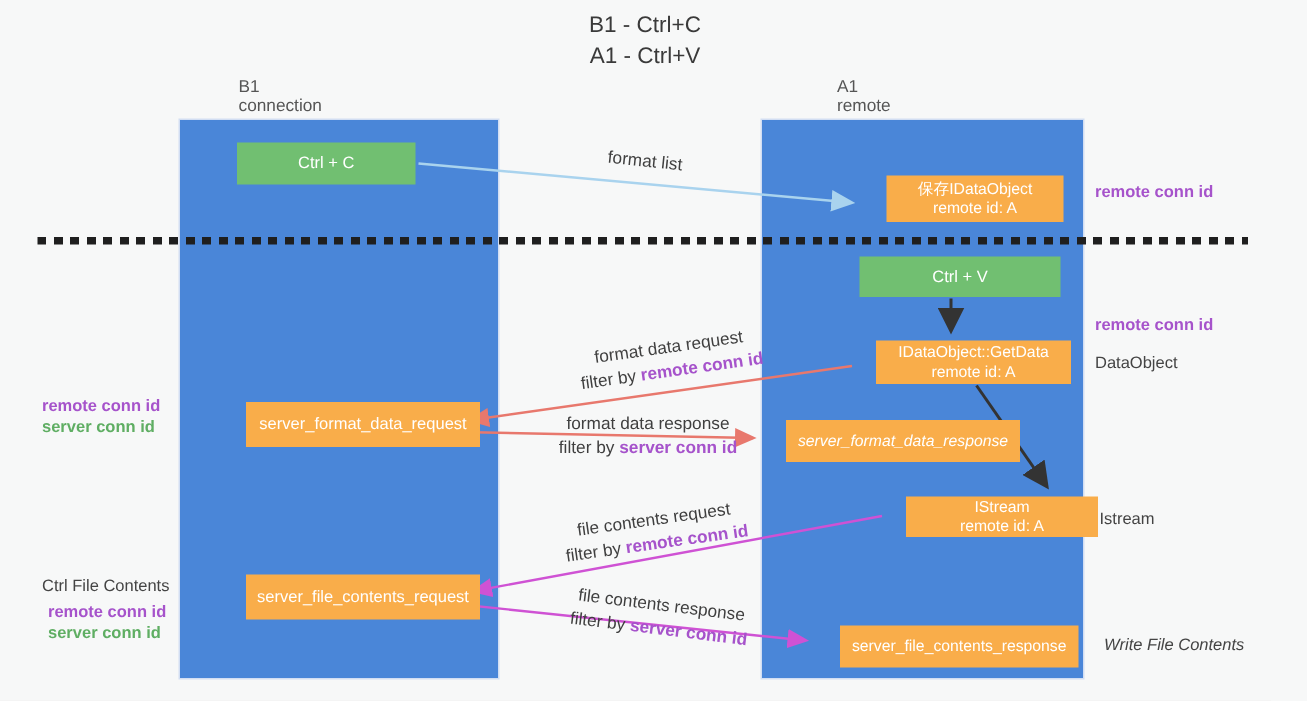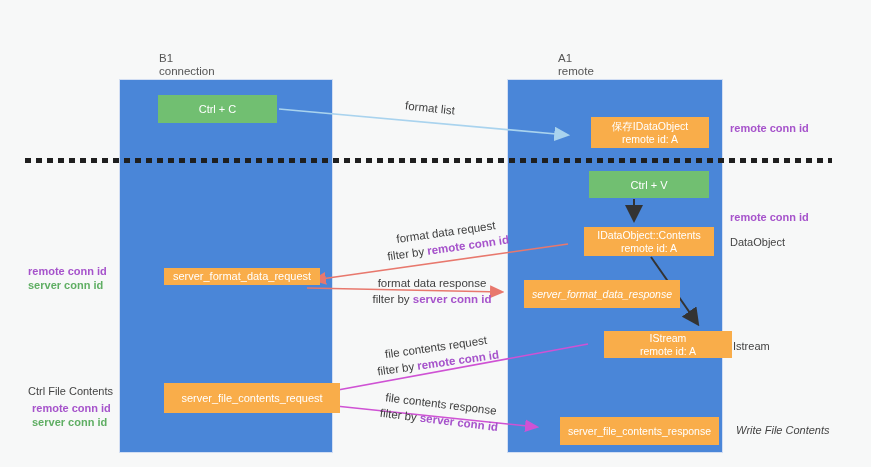--- a/index.html
+++ b/index.html
@@ -29,20 +29,24 @@
   .greentxt { color: #5fae63; font-weight: bold; }
   .side { font-size: 11px; line-height: 13.5px; white-space: nowrap; }
   .dark { color: #444; }
   svg.overlay { position: absolute; left: 0; top: 0; pointer-events: none; }
 </style>
 </head>
 <body>
 
 <div class="stage">
 
+  <div class="abs title-block">
+    <div>B1 - Ctrl+C</div>
+    <div>A1 - Ctrl+V</div>
+  </div>
 
   <div class="abs lane-header" style="left:219px; top:52px;">
     <div>B1</div>
     <div>connection</div>
   </div>
   <div class="abs lane-header" style="left:618px; top:52px;">
     <div>A1</div>
     <div>remote</div>
   </div>
 
@@ -77,43 +81,43 @@
 
   <div class="abs node green" style="left:158px; top:95px; width:119px; height:28px;">
     <div>Ctrl + C</div>
   </div>
 
   <div class="abs node orange" style="left:577px; top:117px; width:118px; height:31px;">
     <div>保存IDataObject</div>
     <div>remote id: A</div>
   </div>
 
-  <div class="abs node green" style="left:573px; top:171px; width:120px; height:27px;margin-left:16px;">
+  <div class="abs node green" style="left:573px; top:171px; width:134px; height:27px;">
     <div>Ctrl + V</div>
   </div>
 
   <div class="abs node orange" style="left:570px; top:227px; width:130px; height:29px;">
-    <div>IDataObject::Contents</div>
+    <div>IDataObject::GetData</div>
     <div>remote id: A</div>
   </div>
 
-  <div class="abs node orange" style="left:150px; top:268px; width:156px; height:17px; font-size:11px;">
+  <div class="abs node orange" style="left:150px; top:268px; width:156px; height:30px; font-size:11px;">
     <div>server_format_data_request</div>
   </div>
 
   <div class="abs node orange" style="left:510px; top:280px; width:156px; height:28px;font-style:italic;">
     <div>server_format_data_response</div>
   </div>
 
   <div class="abs node orange" style="left:590px; top:331px; width:128px; height:27px;">
     <div>IStream</div>
     <div>remote id: A</div>
   </div>
 
-  <div class="abs node orange" style="left:150px; top:383px; width:176px; height:30px; font-size:11px;">
+  <div class="abs node orange" style="left:150px; top:383px; width:156px; height:30px; font-size:11px;">
     <div>server_file_contents_request</div>
   </div>
 
   <div class="abs node orange" style="left:546px; top:417px; width:159px; height:28px;">
     <div>server_file_contents_response</div>
   </div>
 
   <div class="abs lbl rot-pos-sm" style="left:430px; top:100px;">format list</div>
 
   <div class="abs lbl rot-neg" style="left:447px; top:224px;">

